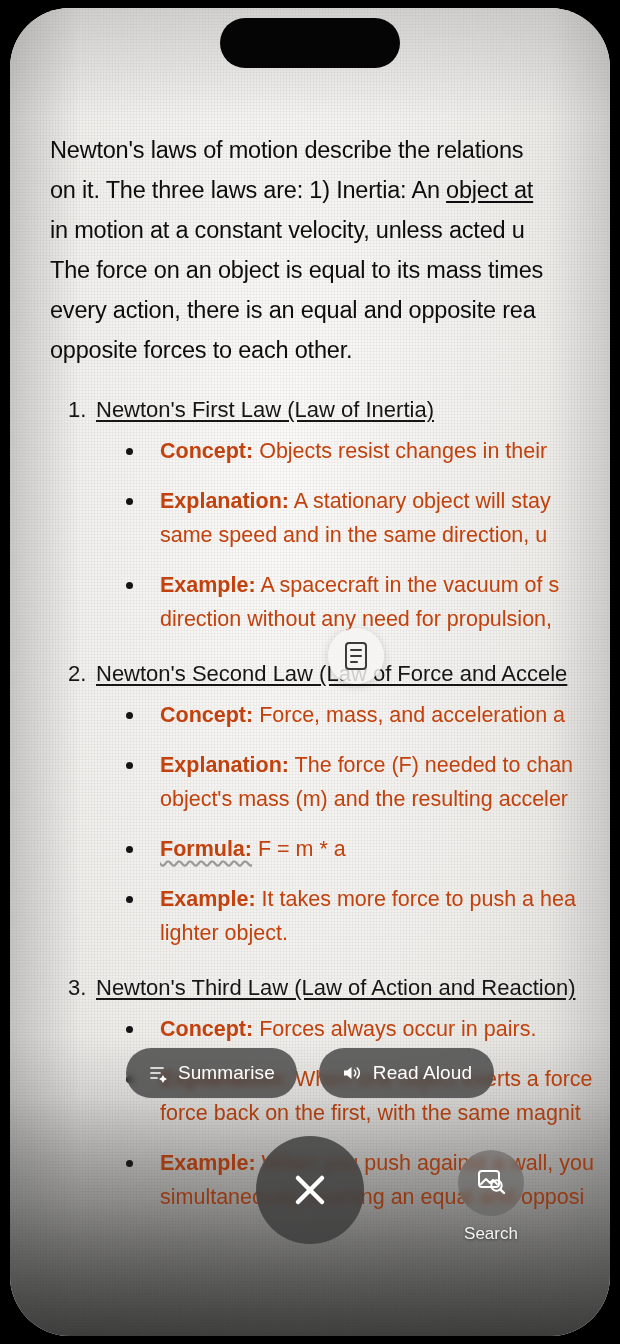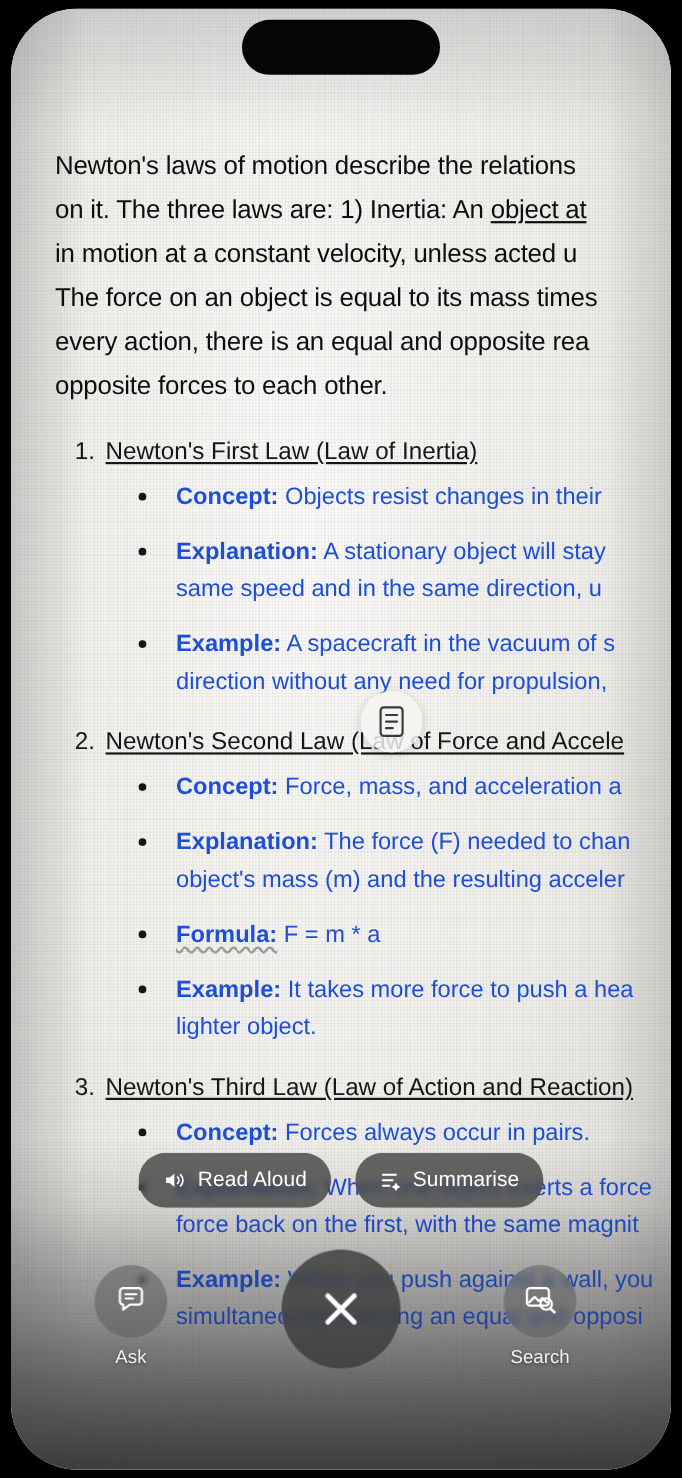--- a/index.html
+++ b/index.html
@@ -108,21 +108,21 @@
     padding: 0 0 0 46px;
     list-style: none;
   }
   ul.bullets > li {
     position: relative;
     font-size: 21.5px;
     line-height: 34px;
     margin: 0 0 16px 0;
     padding-left: 46px;
     white-space: nowrap;
-    color: #1d4ed8;
+    color: #c2410c;
   }
   ul.bullets > li::before {
     content: "";
     position: absolute;
     left: 12px;
     top: 14px;
     width: 7px;
     height: 7px;
     border-radius: 50%;
     background: #141414;
@@ -341,56 +341,44 @@
           <line x1="8" y1="9" x2="18" y2="9" stroke="#3b3b3b" stroke-width="2" stroke-linecap="round"></line>
           <line x1="8" y1="15" x2="18" y2="15" stroke="#3b3b3b" stroke-width="2" stroke-linecap="round"></line>
           <line x1="8" y1="21" x2="14" y2="21" stroke="#3b3b3b" stroke-width="2" stroke-linecap="round"></line>
         </svg>
       </span>
     </div>
 
     <div class="fade-bottom"></div>
 
     <div class="pill-row">
-      <div class="pill">
-        <span>
-          <svg width="22" height="20" viewBox="0 0 22 20" fill="none">
-            <path d="M3 7.5h3.2L10.5 4v12L6.2 12.5H3V7.5z" fill="#fff"></path>
-            <path d="M13.5 7.2a4 4 0 010 5.6" stroke="#fff" stroke-width="1.6" stroke-linecap="round"></path>
-            <path d="M16.2 5a7 7 0 010 10" stroke="#fff" stroke-width="1.6" stroke-linecap="round"></path>
-          </svg>
-        </span>
-        <span>Read Aloud</span>
-      </div>
       <div class="pill">
         <span>
           <svg width="20" height="20" viewBox="0 0 20 20" fill="none">
             <line x1="3" y1="5" x2="15" y2="5" stroke="#fff" stroke-width="1.7" stroke-linecap="round"></line>
             <line x1="3" y1="10" x2="12" y2="10" stroke="#fff" stroke-width="1.7" stroke-linecap="round"></line>
             <line x1="3" y1="15" x2="9" y2="15" stroke="#fff" stroke-width="1.7" stroke-linecap="round"></line>
             <path d="M15 12l1.4 2.6L19 16l-2.6 1.4L15 20l-1.4-2.6L11 16l2.6-1.4L15 12z" fill="#fff"></path>
           </svg>
         </span>
         <span>Summarise</span>
       </div>
+      <div class="pill">
+        <span>
+          <svg width="22" height="20" viewBox="0 0 22 20" fill="none">
+            <path d="M3 7.5h3.2L10.5 4v12L6.2 12.5H3V7.5z" fill="#fff"></path>
+            <path d="M13.5 7.2a4 4 0 010 5.6" stroke="#fff" stroke-width="1.6" stroke-linecap="round"></path>
+            <path d="M16.2 5a7 7 0 010 10" stroke="#fff" stroke-width="1.6" stroke-linecap="round"></path>
+          </svg>
+        </span>
+        <span>Read Aloud</span>
+      </div>
     </div>
 
     <div class="bottom-bar">
-      <div class="circle-btn" id="ask-btn">
-        <div class="bubble">
-          <span>
-            <svg width="30" height="30" viewBox="0 0 30 30" fill="none">
-              <path d="M5 8a3 3 0 013-3h14a3 3 0 013 3v9a3 3 0 01-3 3h-8l-6 4.5V20H8a3 3 0 01-3-3V8z" stroke="#fff" stroke-width="2" stroke-linejoin="round"></path>
-              <line x1="10" y1="10.5" x2="20" y2="10.5" stroke="#fff" stroke-width="1.8" stroke-linecap="round"></line>
-              <line x1="10" y1="14.5" x2="17" y2="14.5" stroke="#fff" stroke-width="1.8" stroke-linecap="round"></line>
-            </svg>
-          </span>
-        </div>
-        <div class="lbl">Ask</div>
-      </div>
 
       <div class="close-btn">
         <span>
           <svg width="48" height="48" viewBox="0 0 48 48" fill="none">
             <line x1="12" y1="12" x2="36" y2="36" stroke="#fff" stroke-width="4.5" stroke-linecap="round"></line>
             <line x1="36" y1="12" x2="12" y2="36" stroke="#fff" stroke-width="4.5" stroke-linecap="round"></line>
           </svg>
         </span>
       </div>
 

